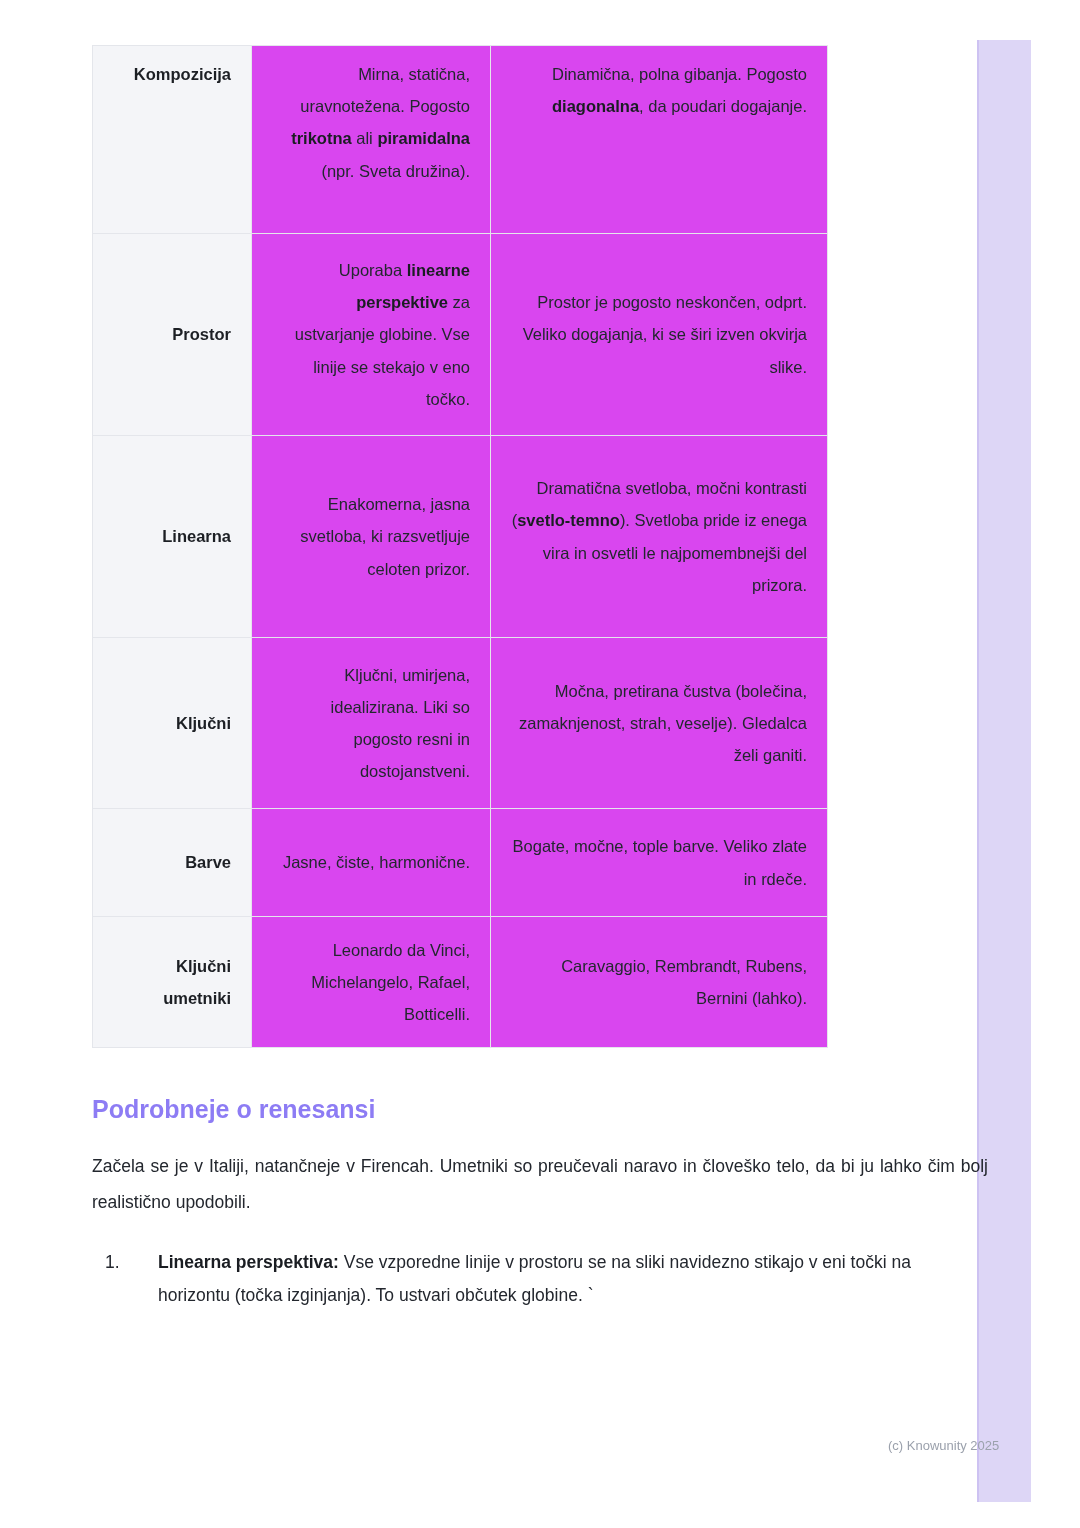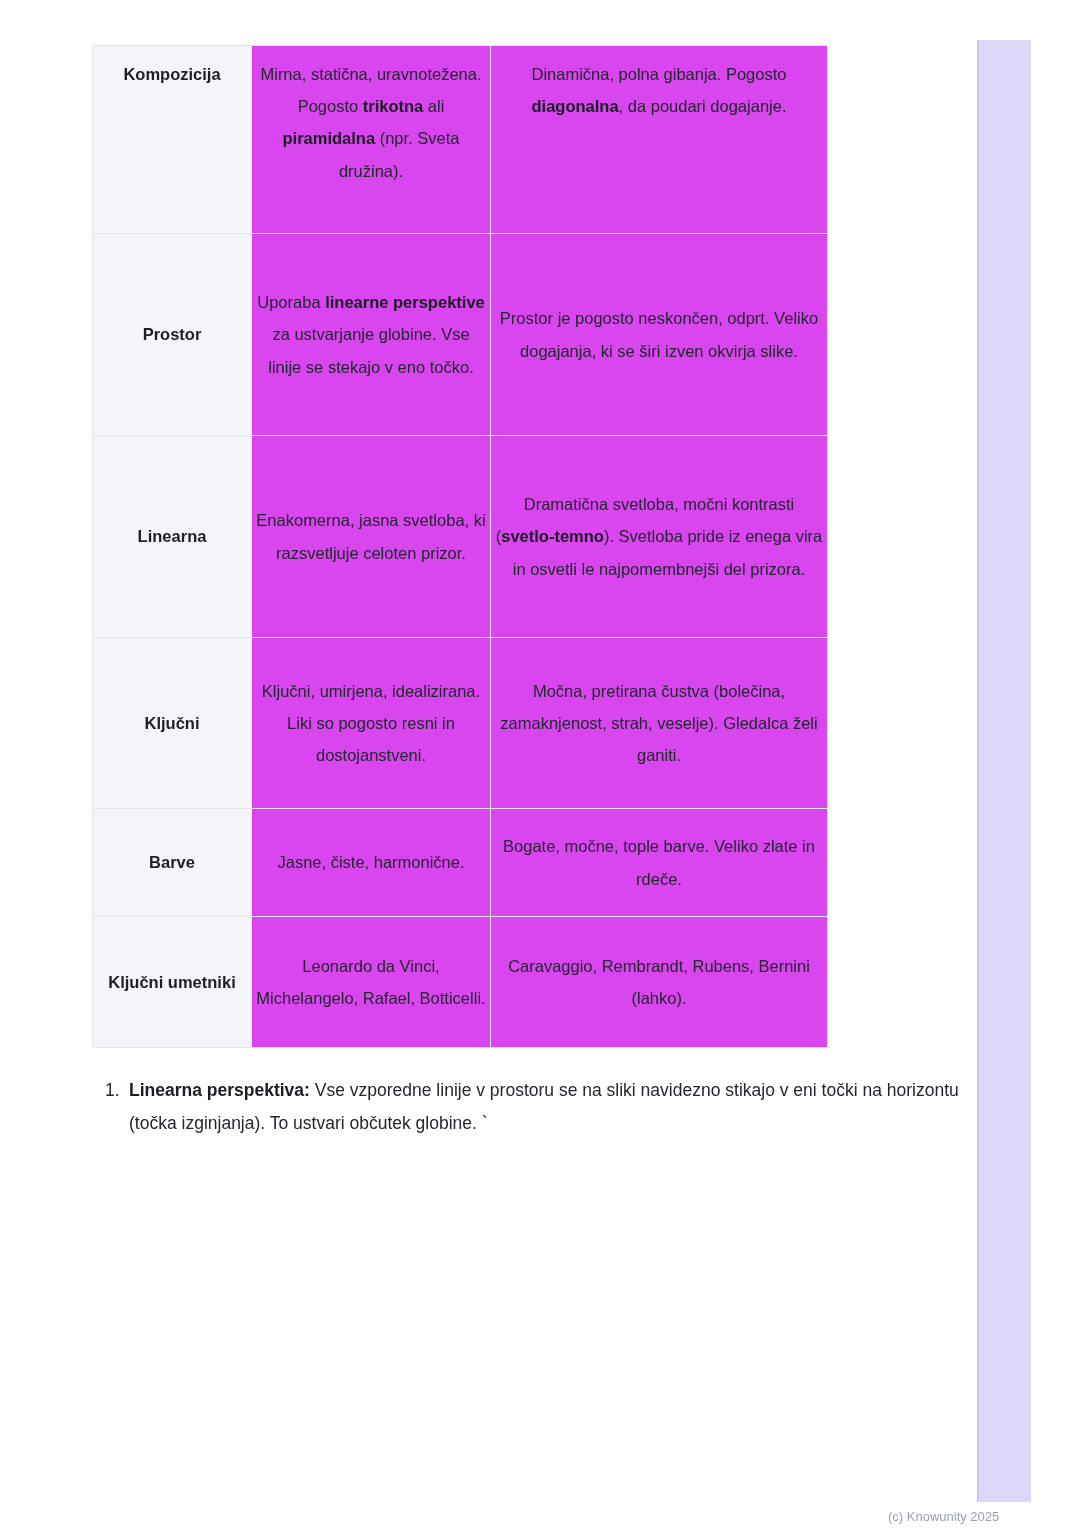--- a/index.html
+++ b/index.html
@@ -34,25 +34,25 @@
     z-index: 2;
   }
 
   table.compare {
     border-collapse: collapse;
     table-layout: fixed;
     width: 735px;
   }
   .compare th, .compare td {
     border: 1px solid #e4e6eb;
-    padding: 10px 4px;
+    padding: 10px 20px;
     font-size: 16.5px;
     line-height: 1.95;
     vertical-align: middle;
-    text-align: center;
+    text-align: right;
     word-wrap: break-word;
   }
   .compare th {
     background: #f4f5f8;
     font-weight: 700;
     color: #1c1f24;
   }
   .compare td {
     background: #d946ef;
     font-weight: 400;
@@ -88,27 +88,27 @@
   .olist { margin: 26px 0 0 0; }
   .list-item {
     display: flex;
     padding-left: 13px;
     width: 880px;
     font-size: 17.5px;
     line-height: 1.86;
     color: #23272e;
   }
   .list-item .num { width: 24px; flex: 0 0 auto; }
-  .list-item .li-text { flex: 1; }
+  .list-item .li-text { flex: 1; margin-left: 29px; }
   .list-item strong { font-weight: 700; color: #1a1d22; }
 
   .watermark {
     position: absolute;
     left: 888px;
-    top: 1509px;
+    top: 1438px;
     font-size: 13px;
     color: #9ba1ac;
     z-index: 3;
   }
 </style>
 </head>
 <body>
 
 <div class="side-band"></div>
 
@@ -147,21 +147,23 @@
         <td><span>Bogate, močne, tople barve. Veliko zlate in rdeče.</span></td>
       </tr>
       <tr class="r6">
         <th>Ključni umetniki</th>
         <td><span>Leonardo da Vinci, Michelangelo, Rafael, Botticelli.</span></td>
         <td><span>Caravaggio, Rembrandt, Rubens, Bernini (lahko).</span></td>
       </tr>
     </tbody>
   </table>
 
+  <h2 class="section-heading">Podrobneje o renesansi</h2>
 
+  <p class="intro">Začela se je v Italiji, natančneje v Firencah. Umetniki so preučevali naravo in človeško telo, da bi ju lahko čim bolj realistično upodobili.</p>
 
   <div class="olist">
     <div class="list-item">
       <span class="num">1.</span>
       <span class="li-text"><strong>Linearna perspektiva:</strong><span> Vse vzporedne linije v prostoru se na sliki navidezno stikajo v eni točki na horizontu (točka izginjanja). To ustvari občutek globine.  `</span></span>
     </div>
   </div>
 
 </div>
 

